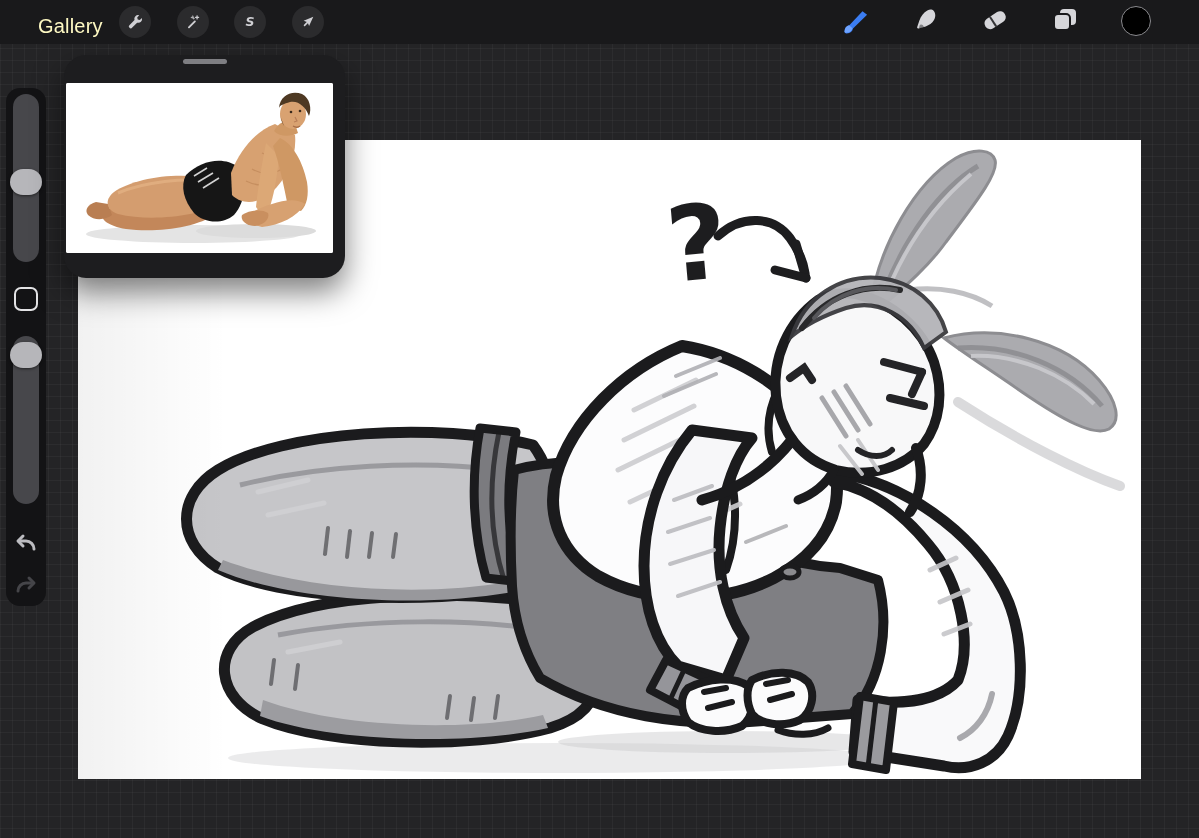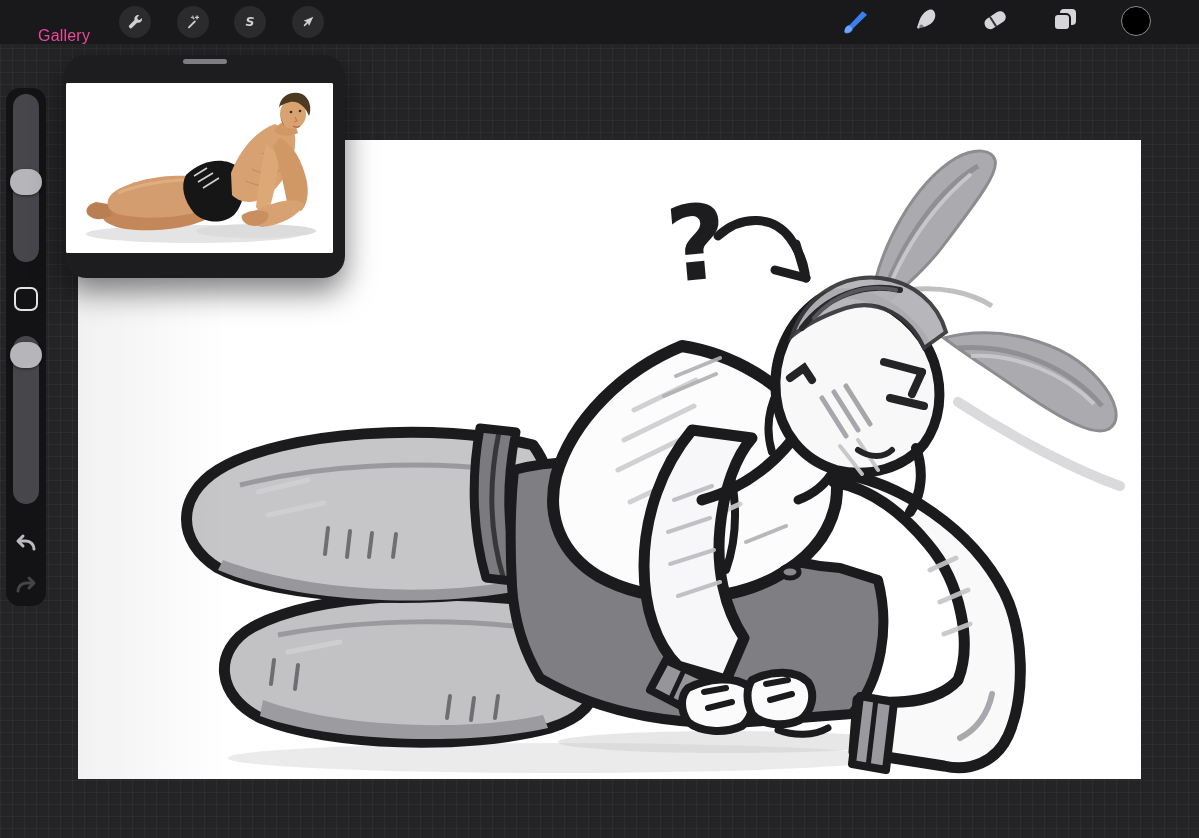--- a/index.html
+++ b/index.html
@@ -13,22 +13,22 @@
     background-size:12px 12px;
     font-family:"Liberation Sans","DejaVu Sans",sans-serif;
     -webkit-font-smoothing:antialiased;
   }
   
   .topbar{
     position:absolute;left:0;top:0;width:1199px;height:44px;
     background:#19191b;z-index:40;
   }
   .gallery{
-    position:absolute;left:38px;top:14px;height:44px;line-height:44px;
-    color:#ec4899;font-size:16px;letter-spacing:.2px;cursor:default;
+    position:absolute;left:38px;top:4px;height:44px;line-height:44px;
+    color:#fef9c3;font-size:20px;letter-spacing:.2px;cursor:default;
   }
   .circle-btn{
     position:absolute;top:6px;width:32px;height:32px;border-radius:50%;
     background:#2b2b2d;display:flex;align-items:center;justify-content:center;
   }
   .circle-btn svg{display:block;}
   .glyph-btn{
     position:absolute;top:3px;width:38px;height:38px;
     display:flex;align-items:center;justify-content:center;
   }

